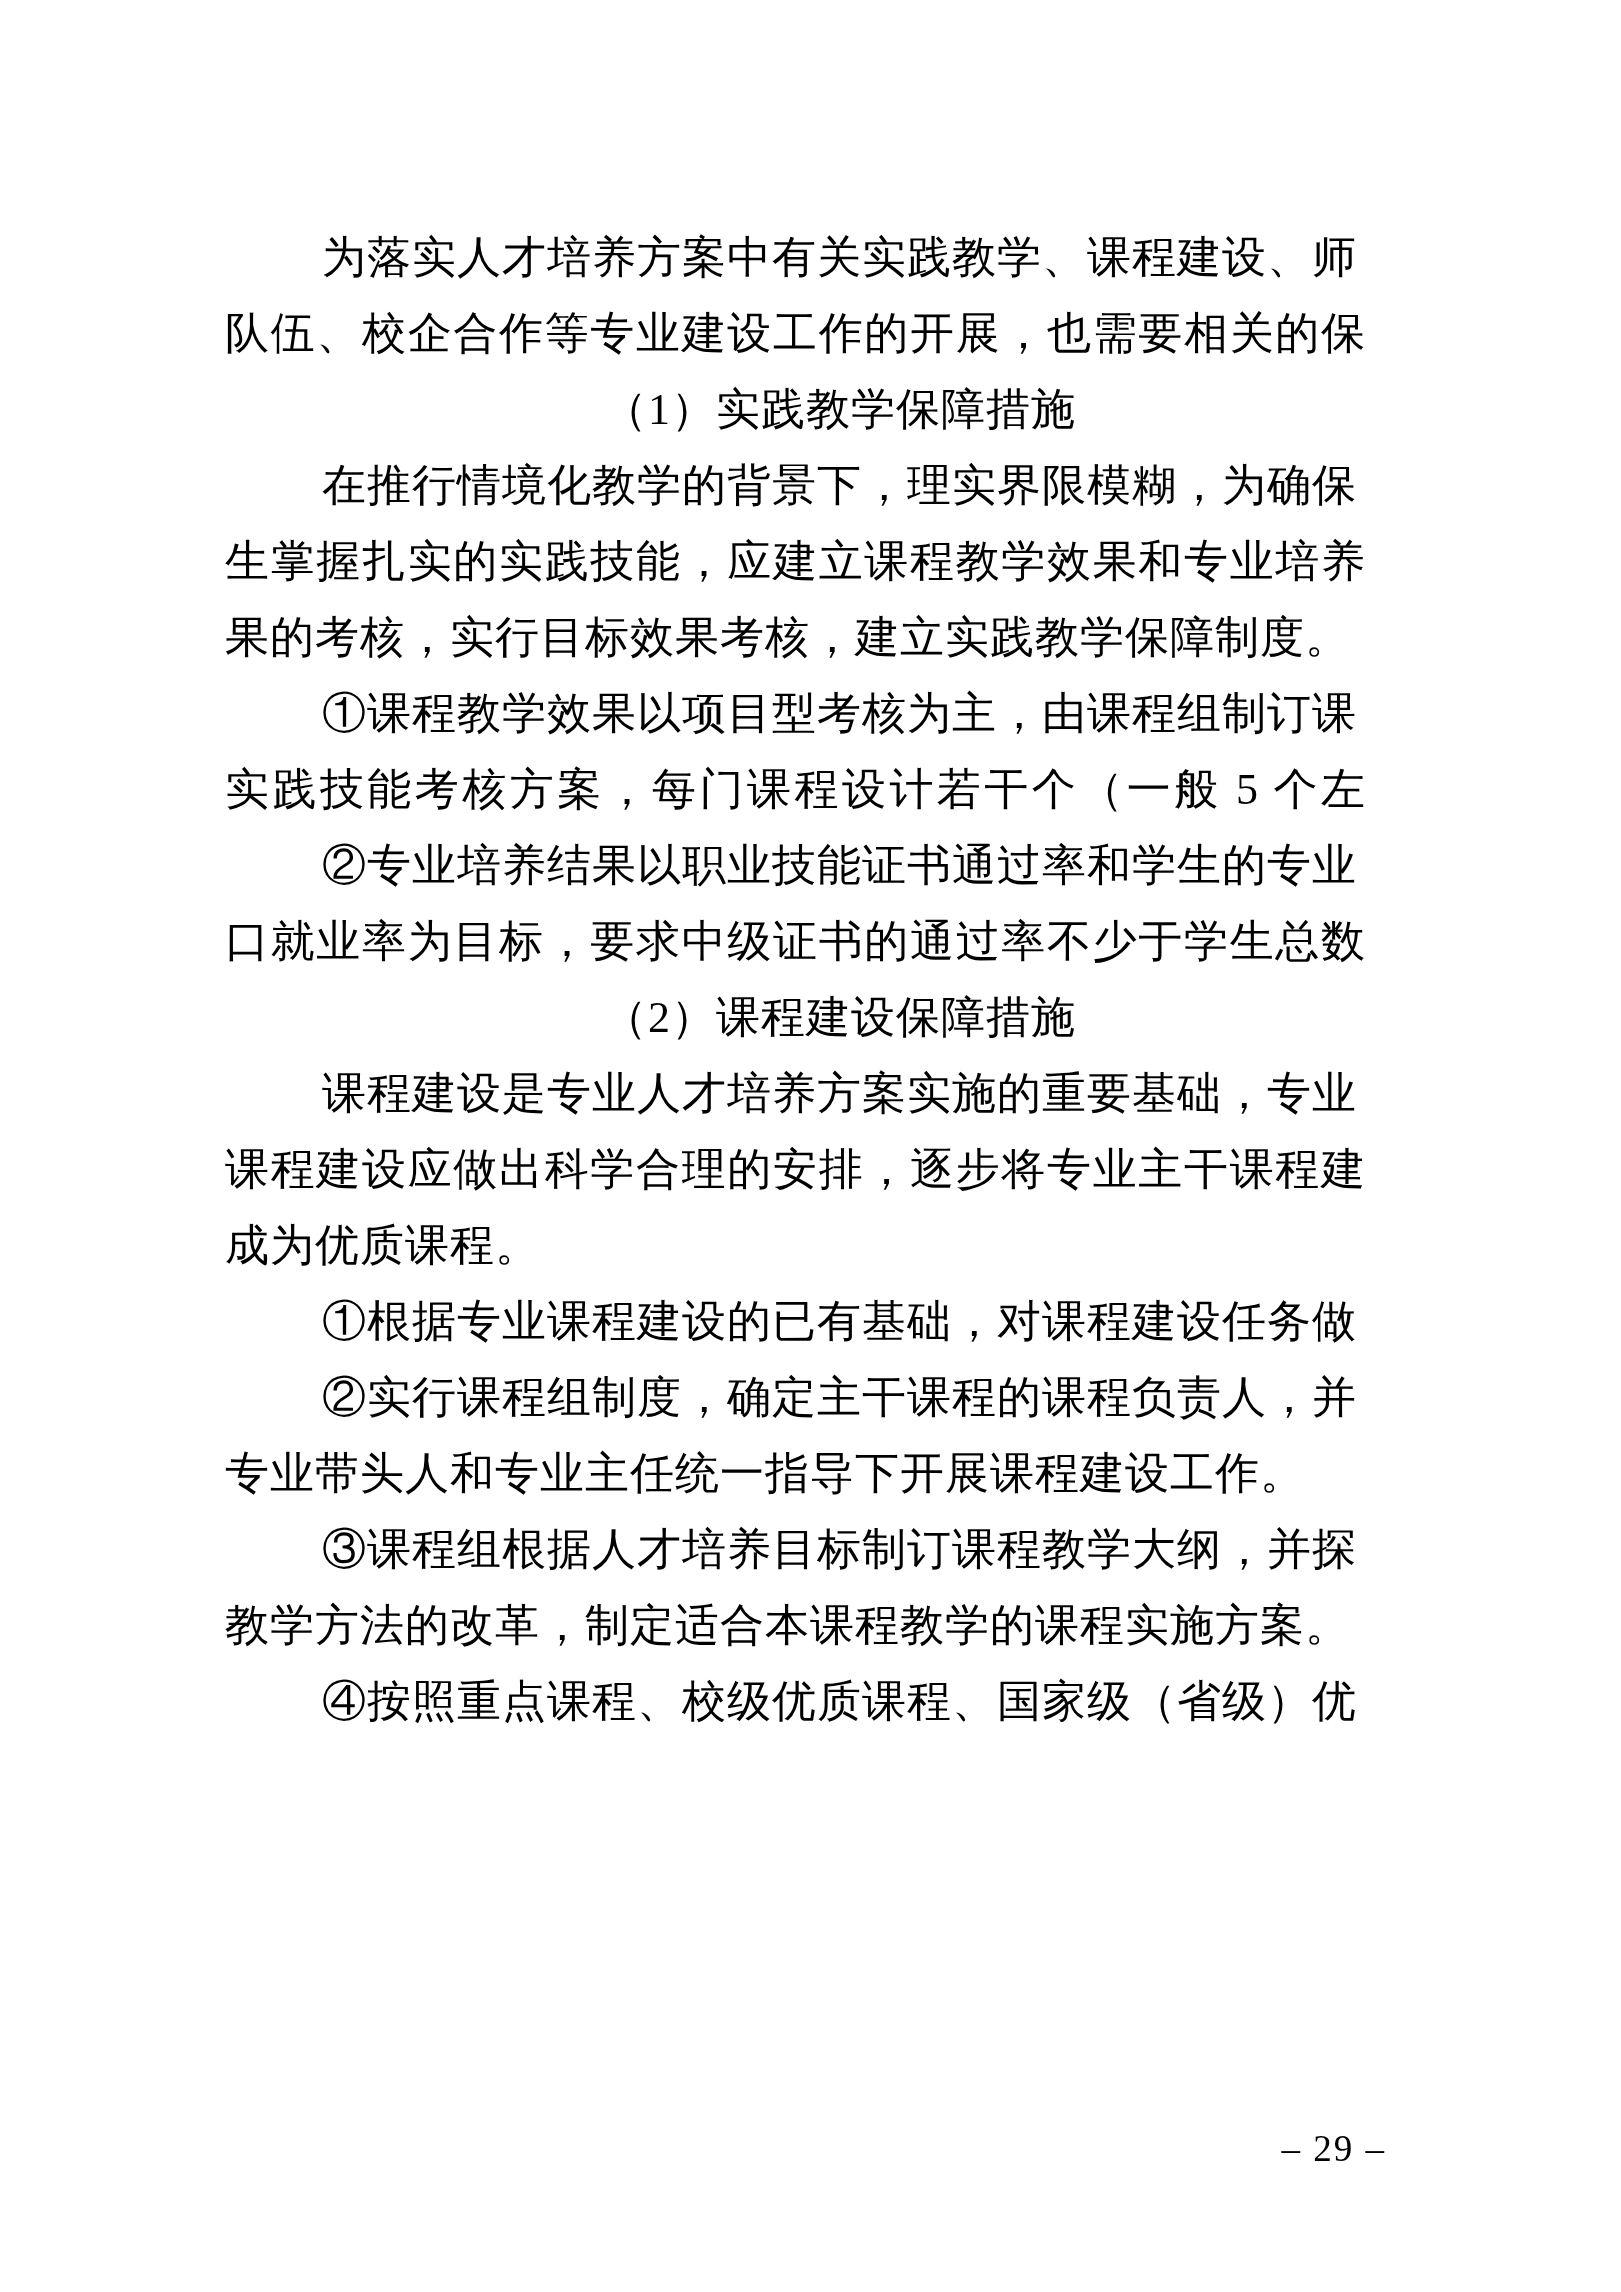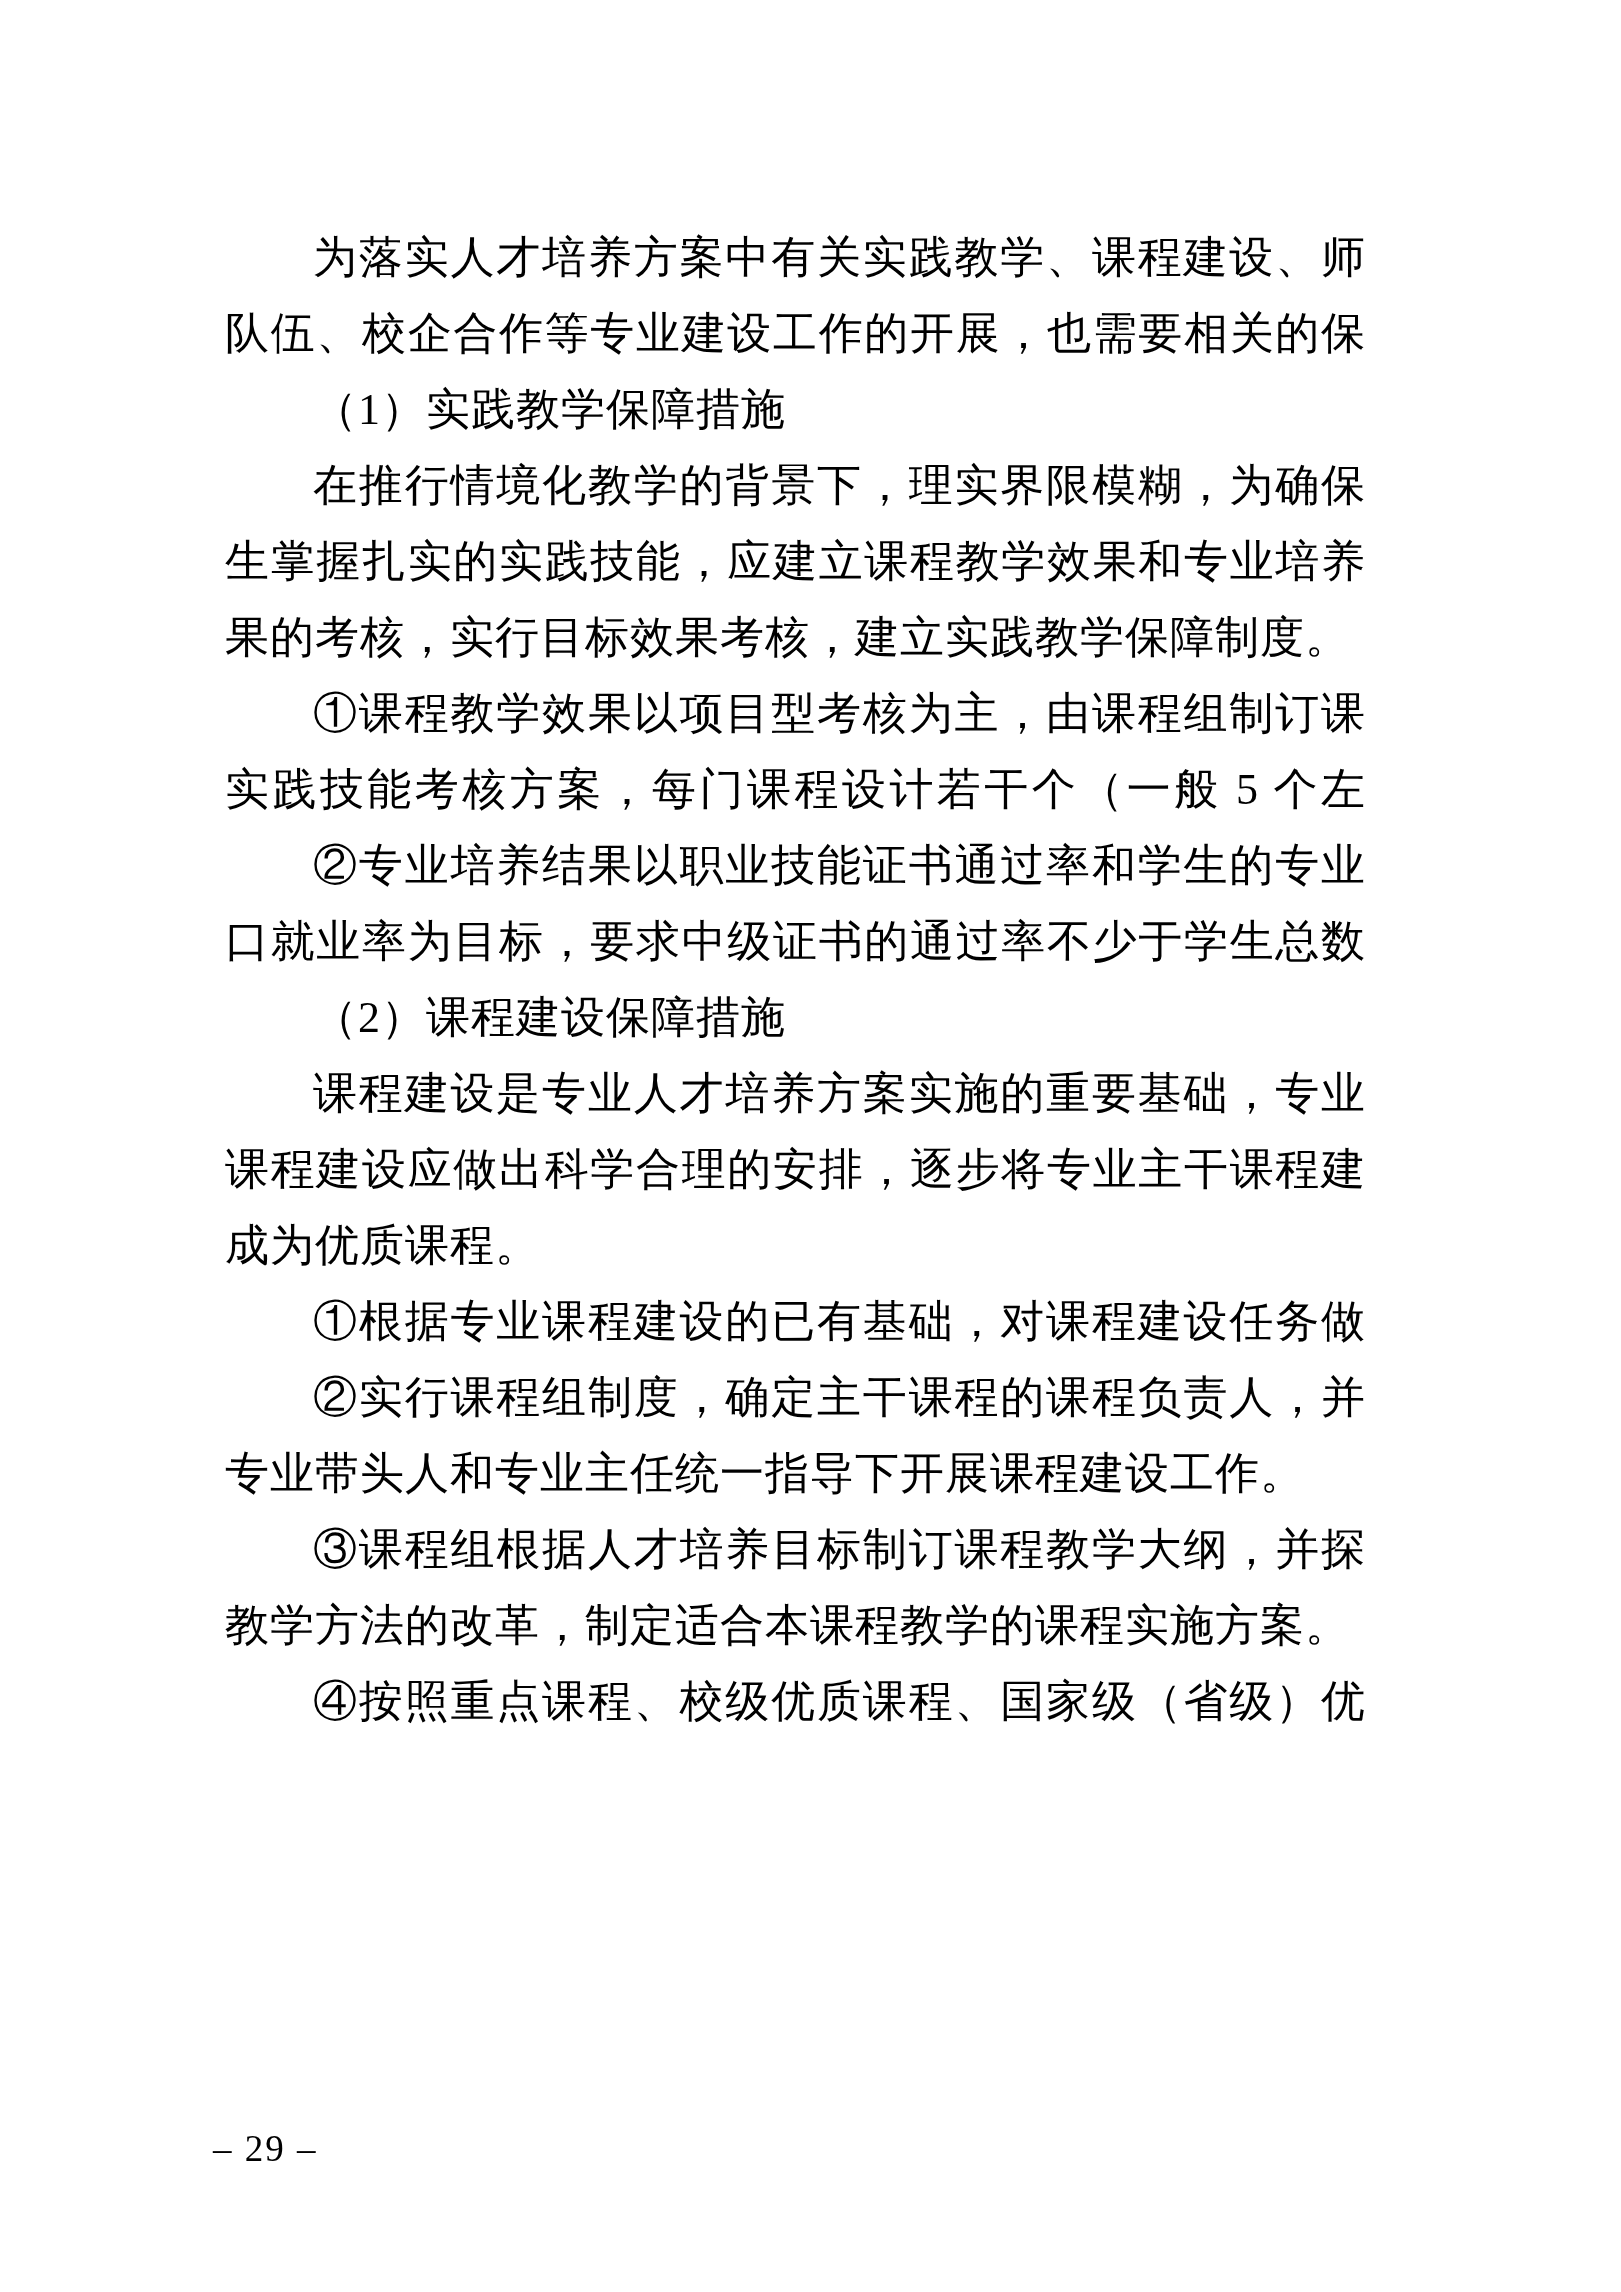--- a/index.html
+++ b/index.html
@@ -34,27 +34,27 @@
   .j {
     text-align: justify;
     text-align-last: justify;
     white-space: normal;
     overflow: hidden;
     height: 76px;
   }
   
   .l { text-align: left; }
   
-  .indent { text-indent: 88px; }
+  .indent { text-indent: 88px; text-align: center; }
   .footer {
     position: absolute;
-    left: 213px;
+    left: 237px;
     top: 2125px;
     width: 1149px;
-    text-align: left;
+    text-align: right;
     font-size: 37px;
     line-height: 47px;
     letter-spacing: 2px;
     color: #000000;
   }
 </style>
 </head>
 <body>
 
 <div class="page">

